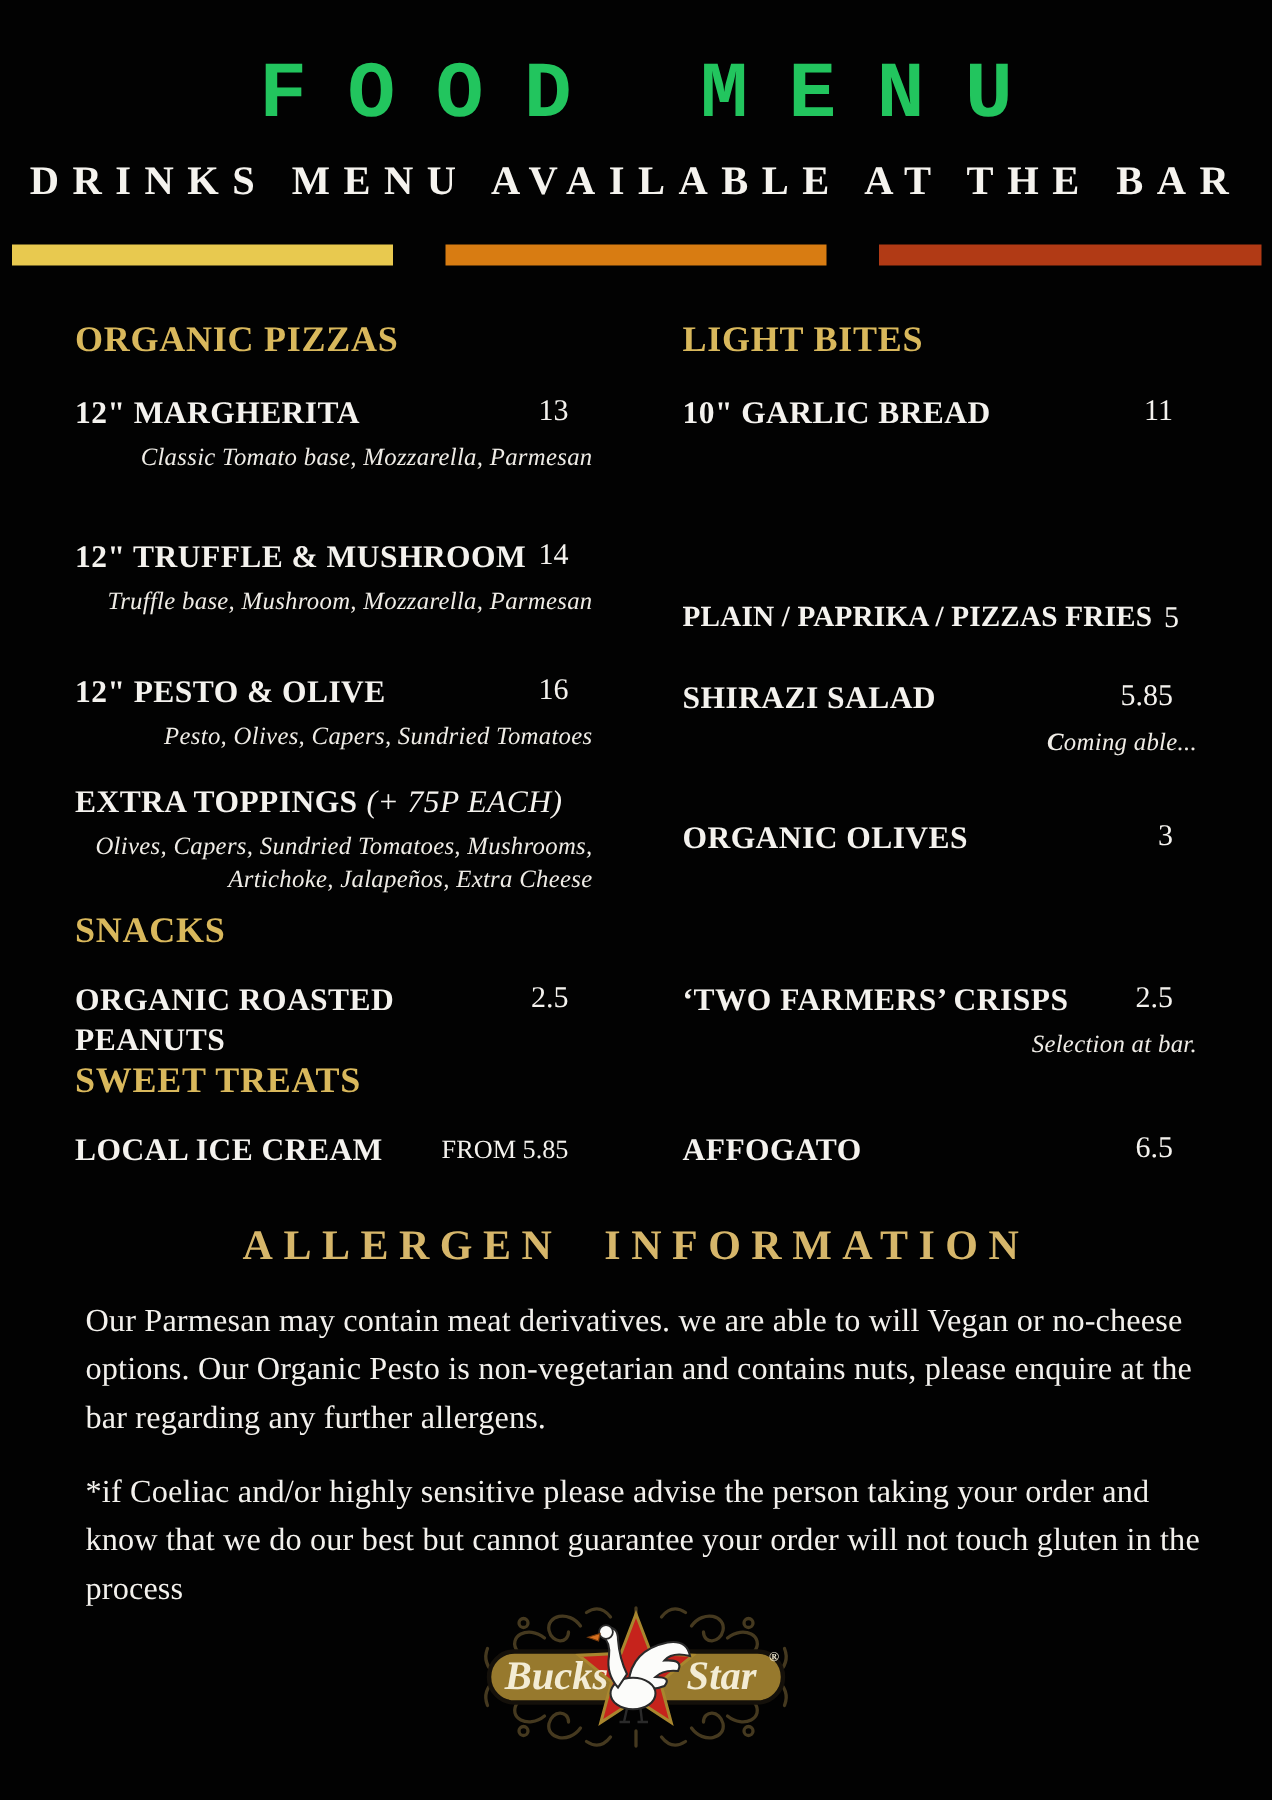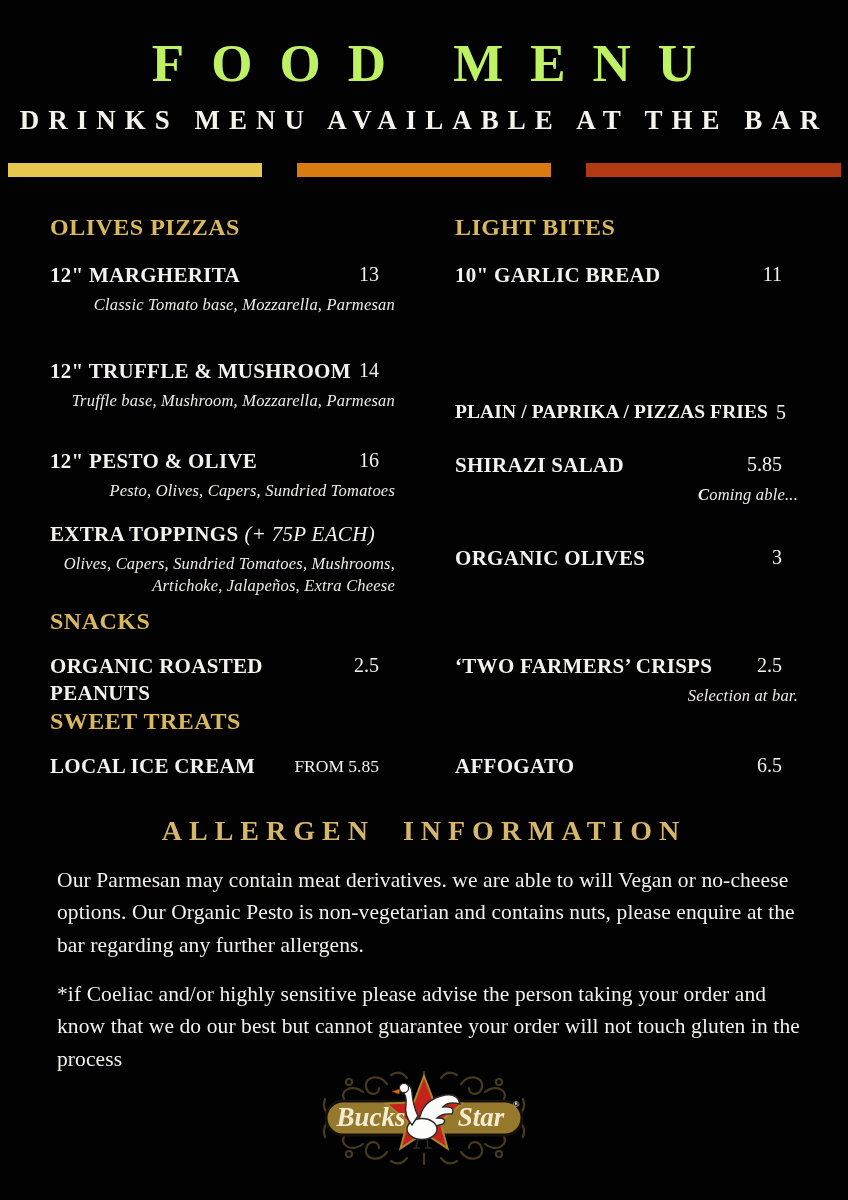--- a/index.html
+++ b/index.html
@@ -5,23 +5,23 @@
   html,body { margin:0; padding:0; background:#000; }
   .page {
     position:relative; width:848px; height:1200px;
     background:#020202; overflow:hidden;
     font-family:"Liberation Serif", serif;
   }
 
   
   .title {
     position:absolute; top:33px; left:0; right:0; text-align:center;
-    font-family:Liberation Serif, serif; font-weight:800;
+    font-family:Liberation Mono, monospace; font-weight:800;
     font-size:53px; letter-spacing:27px; padding-left:27px;
-    color:#bef264; white-space:nowrap;
+    color:#22c55e; white-space:nowrap;
   }
   .subtitle {
     position:absolute; top:105px; left:0; right:0; text-align:center;
     font-weight:700; font-size:27px; letter-spacing:9px; padding-left:0;
     color:#f5f3ee; white-space:nowrap;
   }
   .bar { position:absolute; top:163px; height:14px; }
   .bar-yellow { left:8px;   width:254px; background:#e8c94f; }
   .bar-orange { left:297px; width:254px; background:#d87c12; }
   .bar-red    { left:586px; width:255px; background:#b13a15; }
@@ -78,21 +78,21 @@
 <body>
 
 <div class="page">
 
   <div class="title">FOOD MENU</div>
   <div class="subtitle">DRINKS MENU AVAILABLE AT THE BAR</div>
   <div class="bar bar-yellow"></div>
   <div class="bar bar-orange"></div>
   <div class="bar bar-red"></div>
 
-  <div class="block col-left sec-heading" style="top:214px">OLIVES PIZZAS</div>
+  <div class="block col-left sec-heading" style="top:214px">ORGANIC PIZZAS</div>
 
   <div class="block col-left item" style="top:262px">
     <div class="row">
       <span class="iname">12" MARGHERITA</span>
       <span class="iprice">13</span>
     </div>
     <div class="idesc">Classic Tomato base, Mozzarella, Parmesan</div>
   </div>
 
   <div class="block col-left item" style="top:358px">

